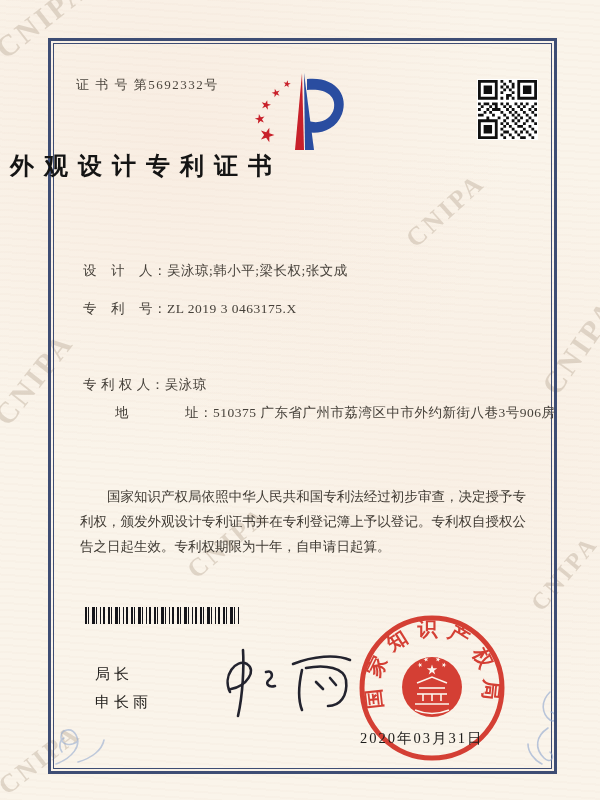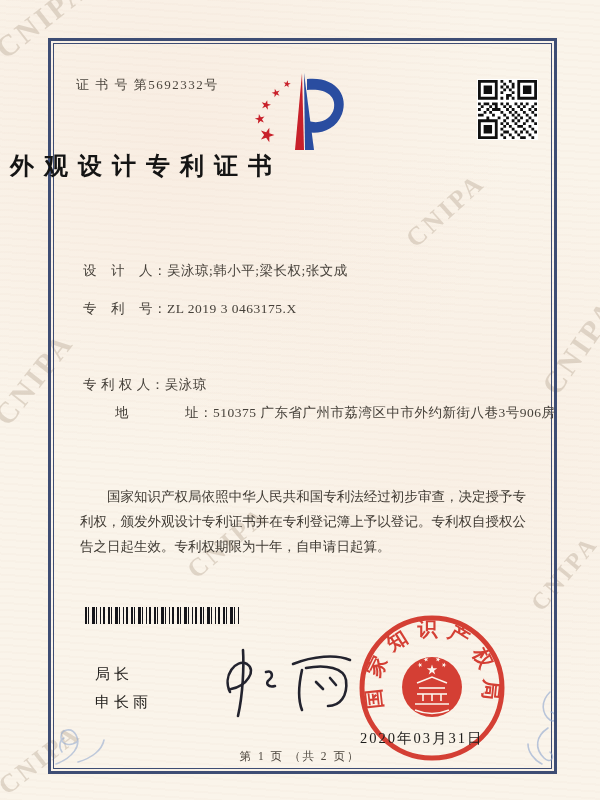--- a/index.html
+++ b/index.html
@@ -188,16 +188,15 @@
         <path d="M62,75 h26"></path>
         <path d="M60,81 h30"></path>
         <path d="M66,81 v7 M75,81 v7 M84,81 v7"></path>
         <path d="M58,91 h34"></path>
         <path d="M58,97 Q75,104 92,97"></path>
       </g>
     </g>
   </svg>
   <div class="seal-date">2020年03月31日</div>
 
-  <div class="pagenum">第 1 页 （共 2 页）</div>
   <div class="contnote">其他事项参见续页</div>
 
 </div>
 
 </body></html>

